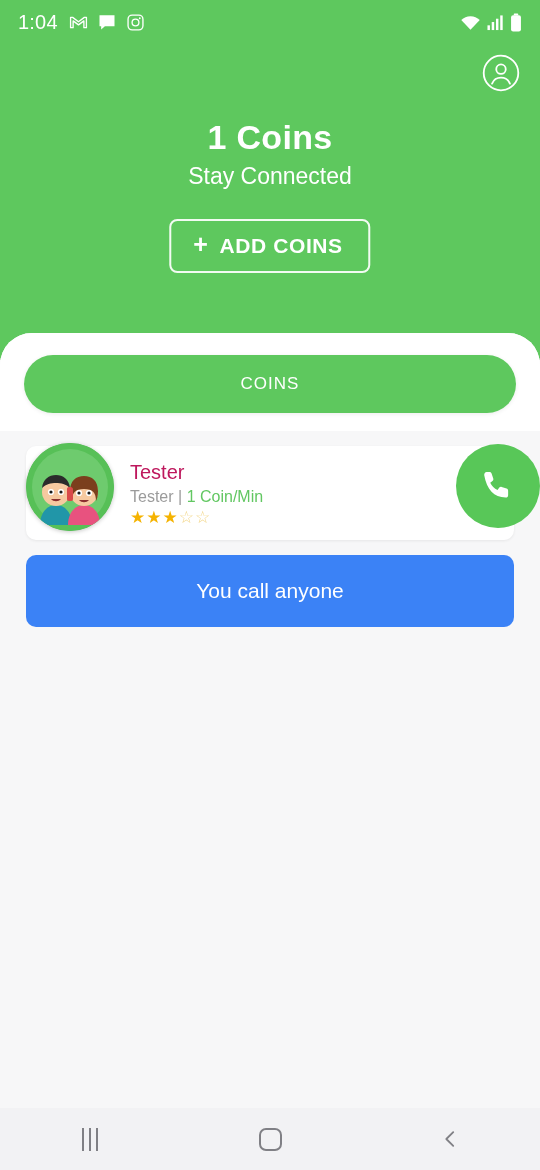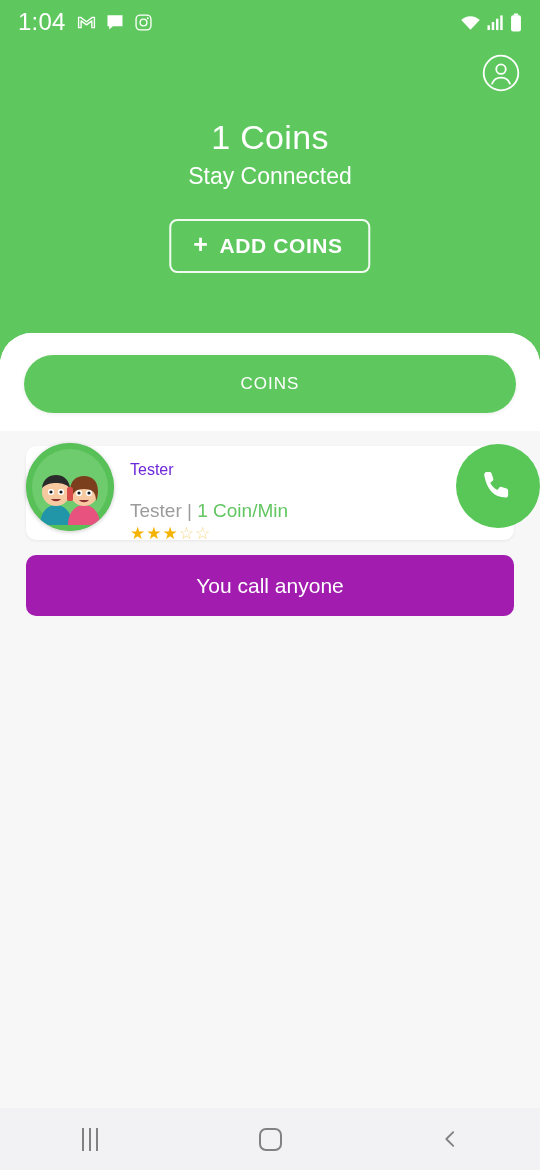--- a/index.html
+++ b/index.html
@@ -17,35 +17,35 @@
     background:#5ec85e;
   }
 
   
   .statusbar{
     position:absolute; left:0; top:0; width:540px; height:44px;
     display:flex; align-items:center; justify-content:space-between;
     padding:0 18px;
   }
   .sb-left{ display:flex; align-items:center; gap:9px; }
-  .sb-time{ color:#fff; font-size:24px; letter-spacing:.2px; margin-right:2px; }
+  .sb-time{ color:#fff; font-size:20px; letter-spacing:.2px; margin-right:2px; }
   .sb-right{ display:flex; align-items:center; gap:6px; }
   .ico{ display:block; }
 
   
   .profile-btn{
     position:absolute; right:20px; top:54px;
     width:38px; height:38px; cursor:pointer;
   }
 
   
   .coins{
     position:absolute; left:0; top:118px; width:540px;
     text-align:center; color:#fff;
-    font-size:34px; font-weight:normal; letter-spacing:.3px;
+    font-size:34px; font-weight:bold; letter-spacing:.3px;
   }
   .tagline{
     position:absolute; left:0; top:163px; width:540px;
     text-align:center; color:#fff; font-size:23px;
   }
   .add-coins{
     position:absolute; left:50%; top:219px; transform:translateX(-50%);
     border:2px solid rgba(255,255,255,.92);
     border-radius:8px;
     background:transparent;
@@ -94,37 +94,37 @@
     display:flex; align-items:center;
   }
   .avatar{
     position:absolute; left:0px; top:-3px;
     width:88px; height:88px; border-radius:50%;
     background:#57c057;
     box-shadow:0 1px 4px rgba(0,0,0,.22);
     overflow:hidden;
   }
   .c-text{ position:absolute; left:104px; top:14px; }
-  .c-name{ font-size:16px; color:#6d28d9; line-height:1.25; }
-  .c-sub{ font-size:19px; color:#9b9b9b; margin-top:20px; }
+  .c-name{ font-size:20px; color:#be185d; line-height:1.25; }
+  .c-sub{ font-size:16px; color:#9b9b9b; margin-top:3px; }
   .c-sub .rate{ color:#62c762; }
   .stars{ margin-top:2px; font-size:17px; letter-spacing:1px; color:#f5b301; line-height:1.2;}
   .star-off{ color:#f3d78a; }
   .call-btn{
     position:absolute; right:-26px; top:-2px;
     width:84px; height:84px; border-radius:50%;
     background:#58c758;
     display:flex; align-items:center; justify-content:center;
     cursor:pointer;
   }
 
   
   .wide-btn{
-    position:absolute; left:26px; top:222px; width:488px; height:61px;
-    background:#a21caf; border:none; border-radius:10px;
+    position:absolute; left:26px; top:222px; width:488px; height:72px;
+    background:#3b82f6; border:none; border-radius:10px;
     color:#fff; font-size:21px;
     font-family:"Liberation Sans", sans-serif;
     cursor:pointer;
   }
 
   
   .navbar{
     position:absolute; left:0; bottom:0; width:540px; height:62px;
     background:#f2f2f4;
     display:flex; align-items:center;

